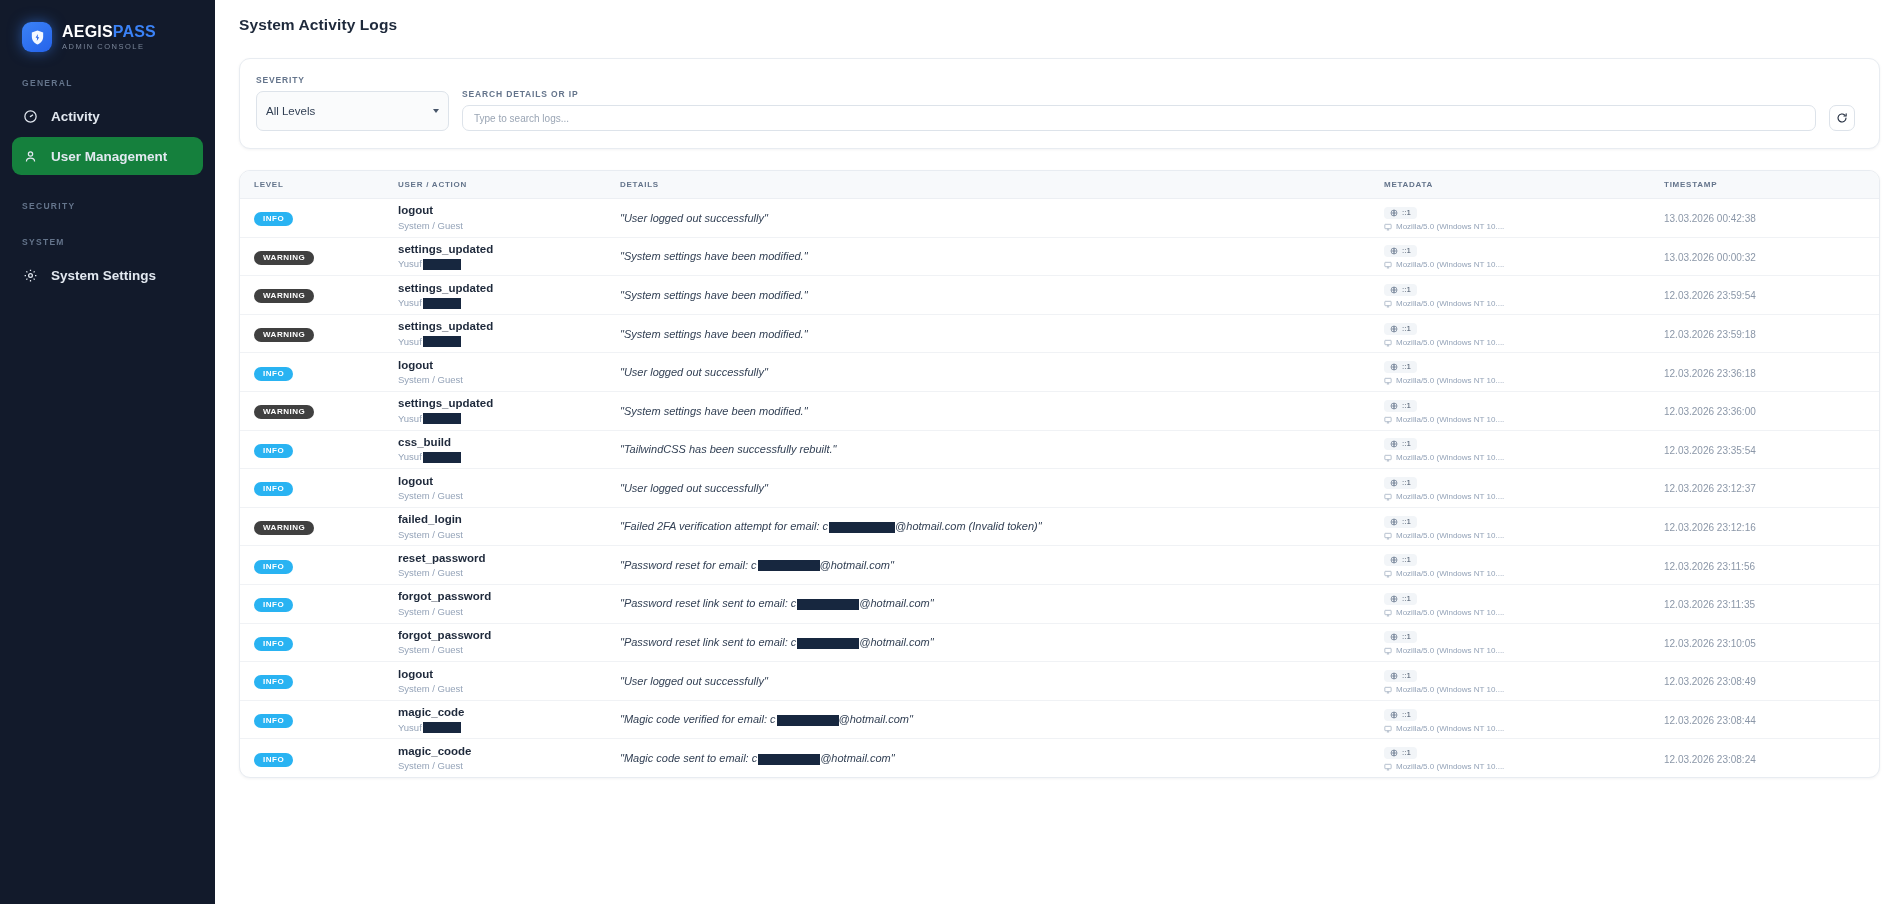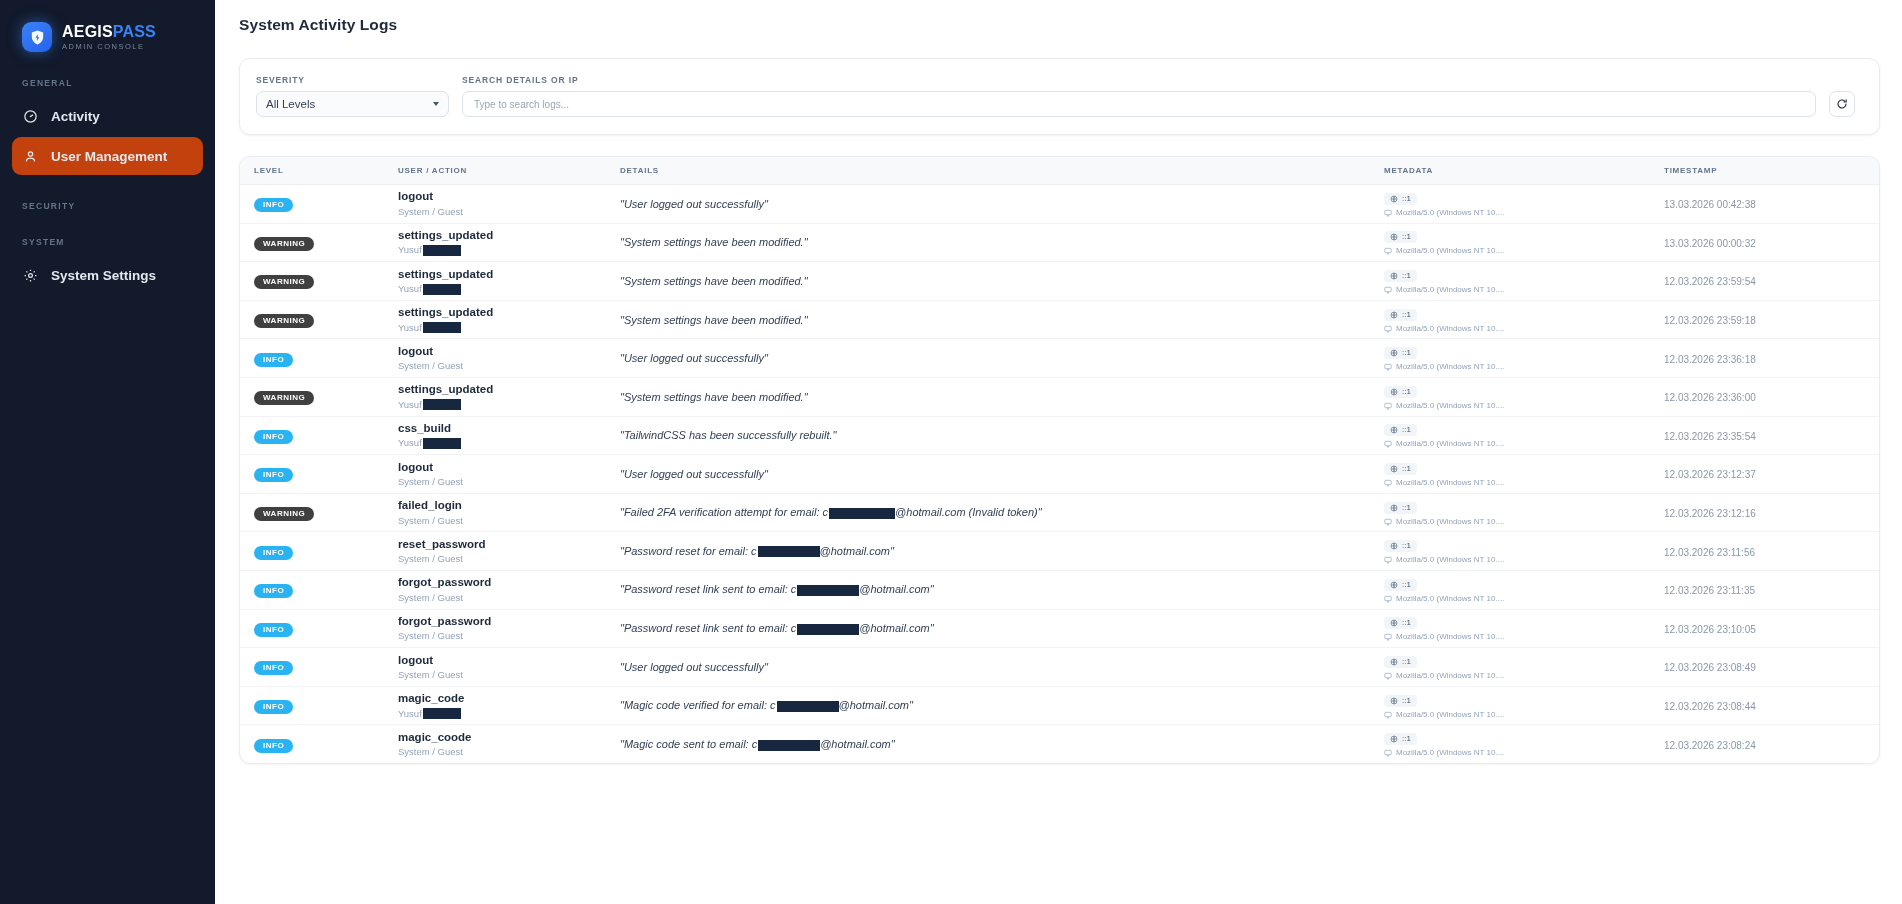--- a/index.html
+++ b/index.html
@@ -43,21 +43,21 @@
   }
   .nav-item {
     display:flex; align-items:center; gap:13px;
     height:38px; margin:2px 12px; padding-left:11px;
     border-radius:9px; color:#e2e8f0;
     font-size:13.5px; font-weight:bold;
     cursor:pointer;
   }
   .nav-item .ico { width:15px; height:15px; display:flex; align-items:center; justify-content:center; flex:0 0 15px; }
   .nav-item .ico svg { width:15px; height:15px; display:block; }
-  .nav-item.hover { background:#c2410c; }
+  .nav-item.hover { background:#15803d; }
   .nav-item.active {
     background:#5b3cf0; color:#ffffff;
     box-shadow:0 3px 16px rgba(91,60,240,.5);
   }
 
   
   .main { flex:1; height:904px; background:#ffffff; overflow:hidden; position:relative; }
   .page-title {
     font-size:15.5px; font-weight:bold; color:#1e293b;
     padding:16px 0 0 24px; letter-spacing:.1px;
@@ -74,21 +74,21 @@
   
   .filter-card { padding:16px 24px 17px 16px; margin-bottom:21px; }
   .filter-row { display:flex; align-items:flex-end; gap:13px; }
   .field-label {
     font-size:8.5px; font-weight:bold; letter-spacing:.85px;
     color:#64748b; margin-bottom:6px; text-transform:uppercase;
   }
   .sev-field { width:193px; flex:0 0 193px; }
   .search-field { flex:1 1 auto; }
   .select-box {
-    height:26px; border:1px solid #dde3ea; border-radius:7px;
+    height:40px; border:1px solid #dde3ea; border-radius:7px;
     background:#fafbfc; display:flex; align-items:center;
     padding:0 9px; font-size:11.5px; color:#334155;
     position:relative; cursor:pointer;
   }
   .select-box .caret {
     position:absolute; right:9px; top:50%; margin-top:-2px;
     width:0; height:0; border-left:3.5px solid transparent;
     border-right:3.5px solid transparent; border-top:4px solid #475569;
   }
   .search-box {

